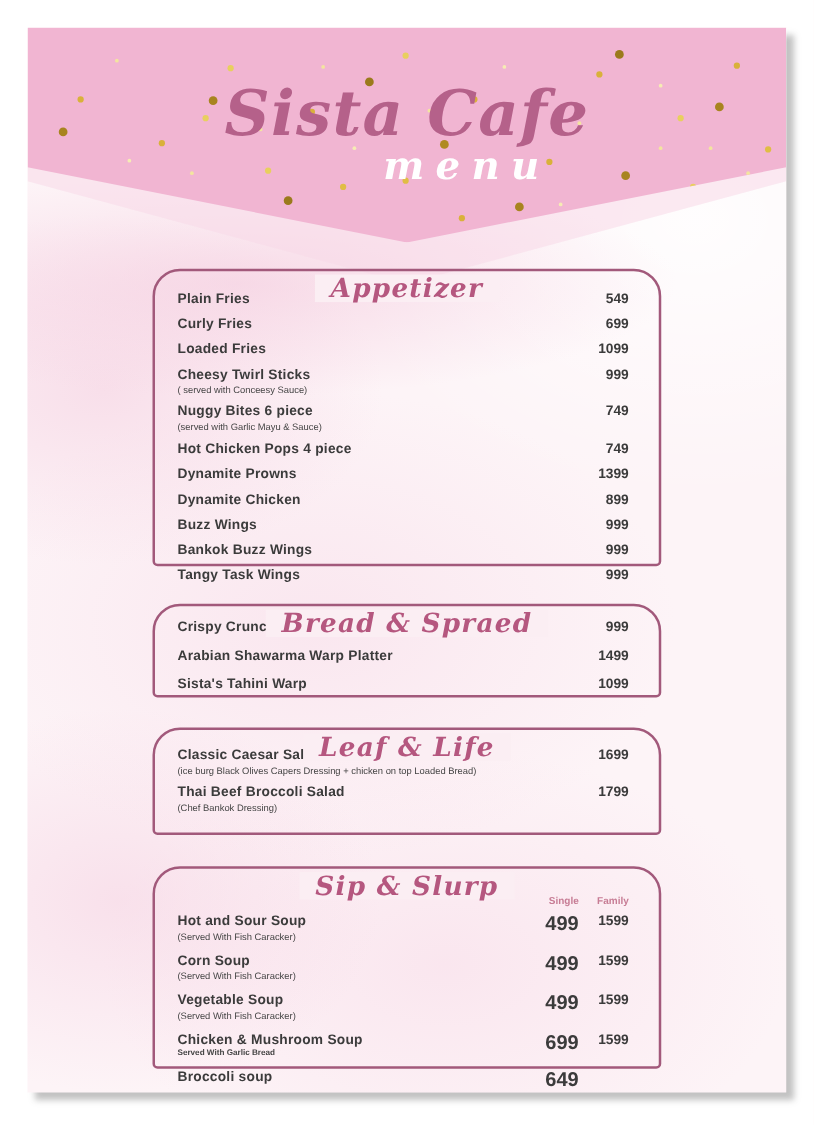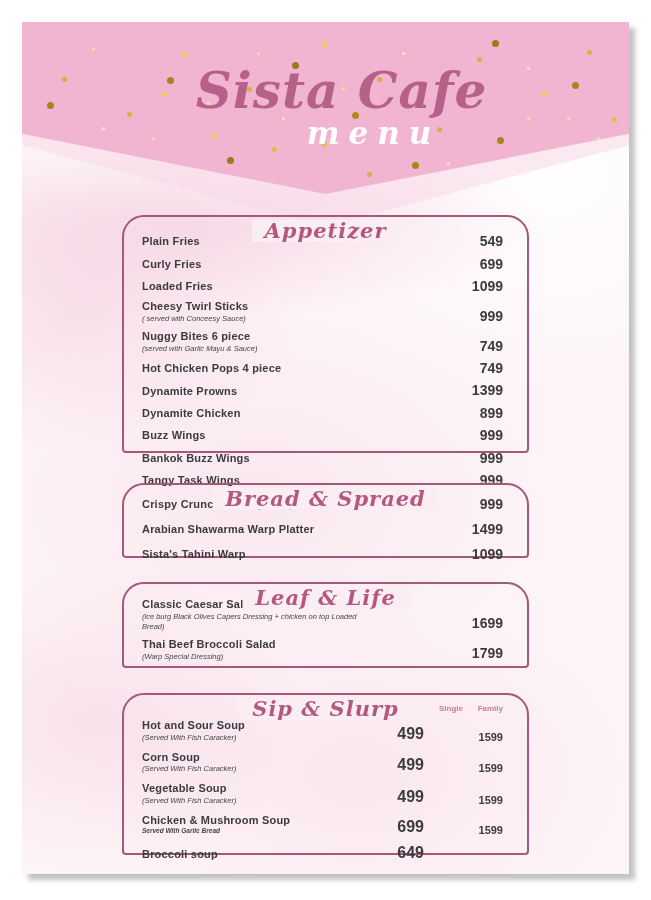--- a/index.html
+++ b/index.html
@@ -41,21 +41,21 @@
   .dots2{width:7px;height:7px;left:0;top:0;background:transparent;
     box-shadow:25px 80px #a8841f,145px 55px #a8841f,205px 135px #9b7a1c,330px 90px #b08a21,
     390px 140px #a8841f,470px 18px #9b7a1c,550px 60px #a8841f,30px 145px #b08a21,
     475px 115px #a8841f,270px 40px #9b7a1c,595px 135px #a8841f;}
   .dots3{width:3px;height:3px;left:0;top:0;background:transparent;
     box-shadow:70px 25px #f3e59f,130px 115px #f3e59f,185px 80px #f3e59f,260px 95px #f6ecb4,
     320px 65px #f3e59f,380px 30px #f6ecb4,440px 75px #f3e59f,505px 45px #f6ecb4,
     575px 115px #f3e59f,235px 30px #f3e59f,360px 115px #f6ecb4,545px 95px #f3e59f,
     80px 105px #f6ecb4,505px 95px #f3e59f,425px 140px #f6ecb4;}
   .brand-title{
-    position:absolute;top:44px;left:16px;width:100%;text-align:center;
+    position:absolute;top:44px;left:0;width:100%;text-align:center;
     font-family:"DejaVu Serif", serif;font-style:italic;font-weight:bold;
     font-size:50px;line-height:1;color:#b5618a;letter-spacing:1px;
   }
   .brand-subtitle{
     position:absolute;top:96px;left:0;width:100%;text-align:center;
     font-family:"DejaVu Serif", serif;font-style:italic;font-weight:bold;
     font-size:31px;line-height:1;color:#ffffff;letter-spacing:9px;margin-left:48px;
   }
   
   .menu-box{
@@ -68,29 +68,29 @@
   .sec-3{top:671px;height:162px;}
   .section-title{
     position:absolute;top:-2px;left:50%;transform:translate(-50%,-56%);
     background:#fbeef3;padding:0 13px;white-space:nowrap;
     font-family:"DejaVu Serif", serif;font-style:italic;font-weight:bold;
     font-size:21px;color:#b5577f;letter-spacing:1px;line-height:1.05;
   }
   .rows{padding:13px 24px 0 18px;}
   .sec-1 .rows{padding-top:6px;}
   .sec-2 .rows{padding-top:11px;}
-  .sec-3 .rows{padding-top:9px;}
-  .row{display:flex;align-items:flex-end;padding:3.2px 0;gap:39px;}
+  .sec-3 .rows{padding-top:21px;}
+  .row{display:flex;align-items:flex-start;padding:3.2px 0;}
   .sec-1 .row{padding:4.6px 0;}
   .sec-3 .row{padding:4px 0;}
   .item-main{flex:1;min-width:0;}
   .item-name{font-size:11px;font-weight:bold;color:#3b3b3b;letter-spacing:.2px;line-height:1.25;}
-  .item-sub{font-size:7.5px;color:#454545;line-height:1.3;max-width:260px;font-style:italic;}
+  .item-sub{font-size:7.5px;color:#454545;line-height:1.3;max-width:260px;}
   .item-sub.tiny{font-size:6.5px;font-weight:bold;}
-  .price{width:84px;text-align:right;font-size:14px;font-weight:bold;color:#3b3b3b;}
+  .price{width:84px;text-align:right;font-size:11px;font-weight:bold;color:#3b3b3b;}
   .c1{width:44px;text-align:right;font-size:16px;font-weight:bold;color:#3b3b3b;}
   .c2{width:36px;margin-left:4px;text-align:right;font-size:11px;font-weight:bold;color:#3b3b3b;}
   .price-head{display:flex;align-items:flex-end;padding:0 0 2px 0;}
   .price-head .spacer{flex:1;}
   .price-head .c1,.price-head .c2{font-size:8px;font-weight:bold;color:#c77d95;}
 </style>
 </head>
 <body>
 
 <div class="page">
@@ -205,21 +205,21 @@
           <div class="row">
             <div class="item-main">
               <div class="item-name">Classic Caesar Salad</div>
               <div class="item-sub">(ice burg Black Olives Capers Dressing + chicken on top Loaded Bread)</div>
             </div>
             <span class="price">1699</span>
           </div>
           <div class="row">
             <div class="item-main">
               <div class="item-name">Thai Beef Broccoli Salad</div>
-              <div class="item-sub">(Warp Special Dressing)</div>
+              <div class="item-sub">(Chef Bankok Dressing)</div>
             </div>
             <span class="price">1799</span>
           </div>
         </div>
       </section>
       <section class="menu-box sec-3">
         <h2 class="section-title">Sip &amp; Slurp</h2>
         <div class="rows">
           <div class="price-head">
             <span class="spacer"></span>

